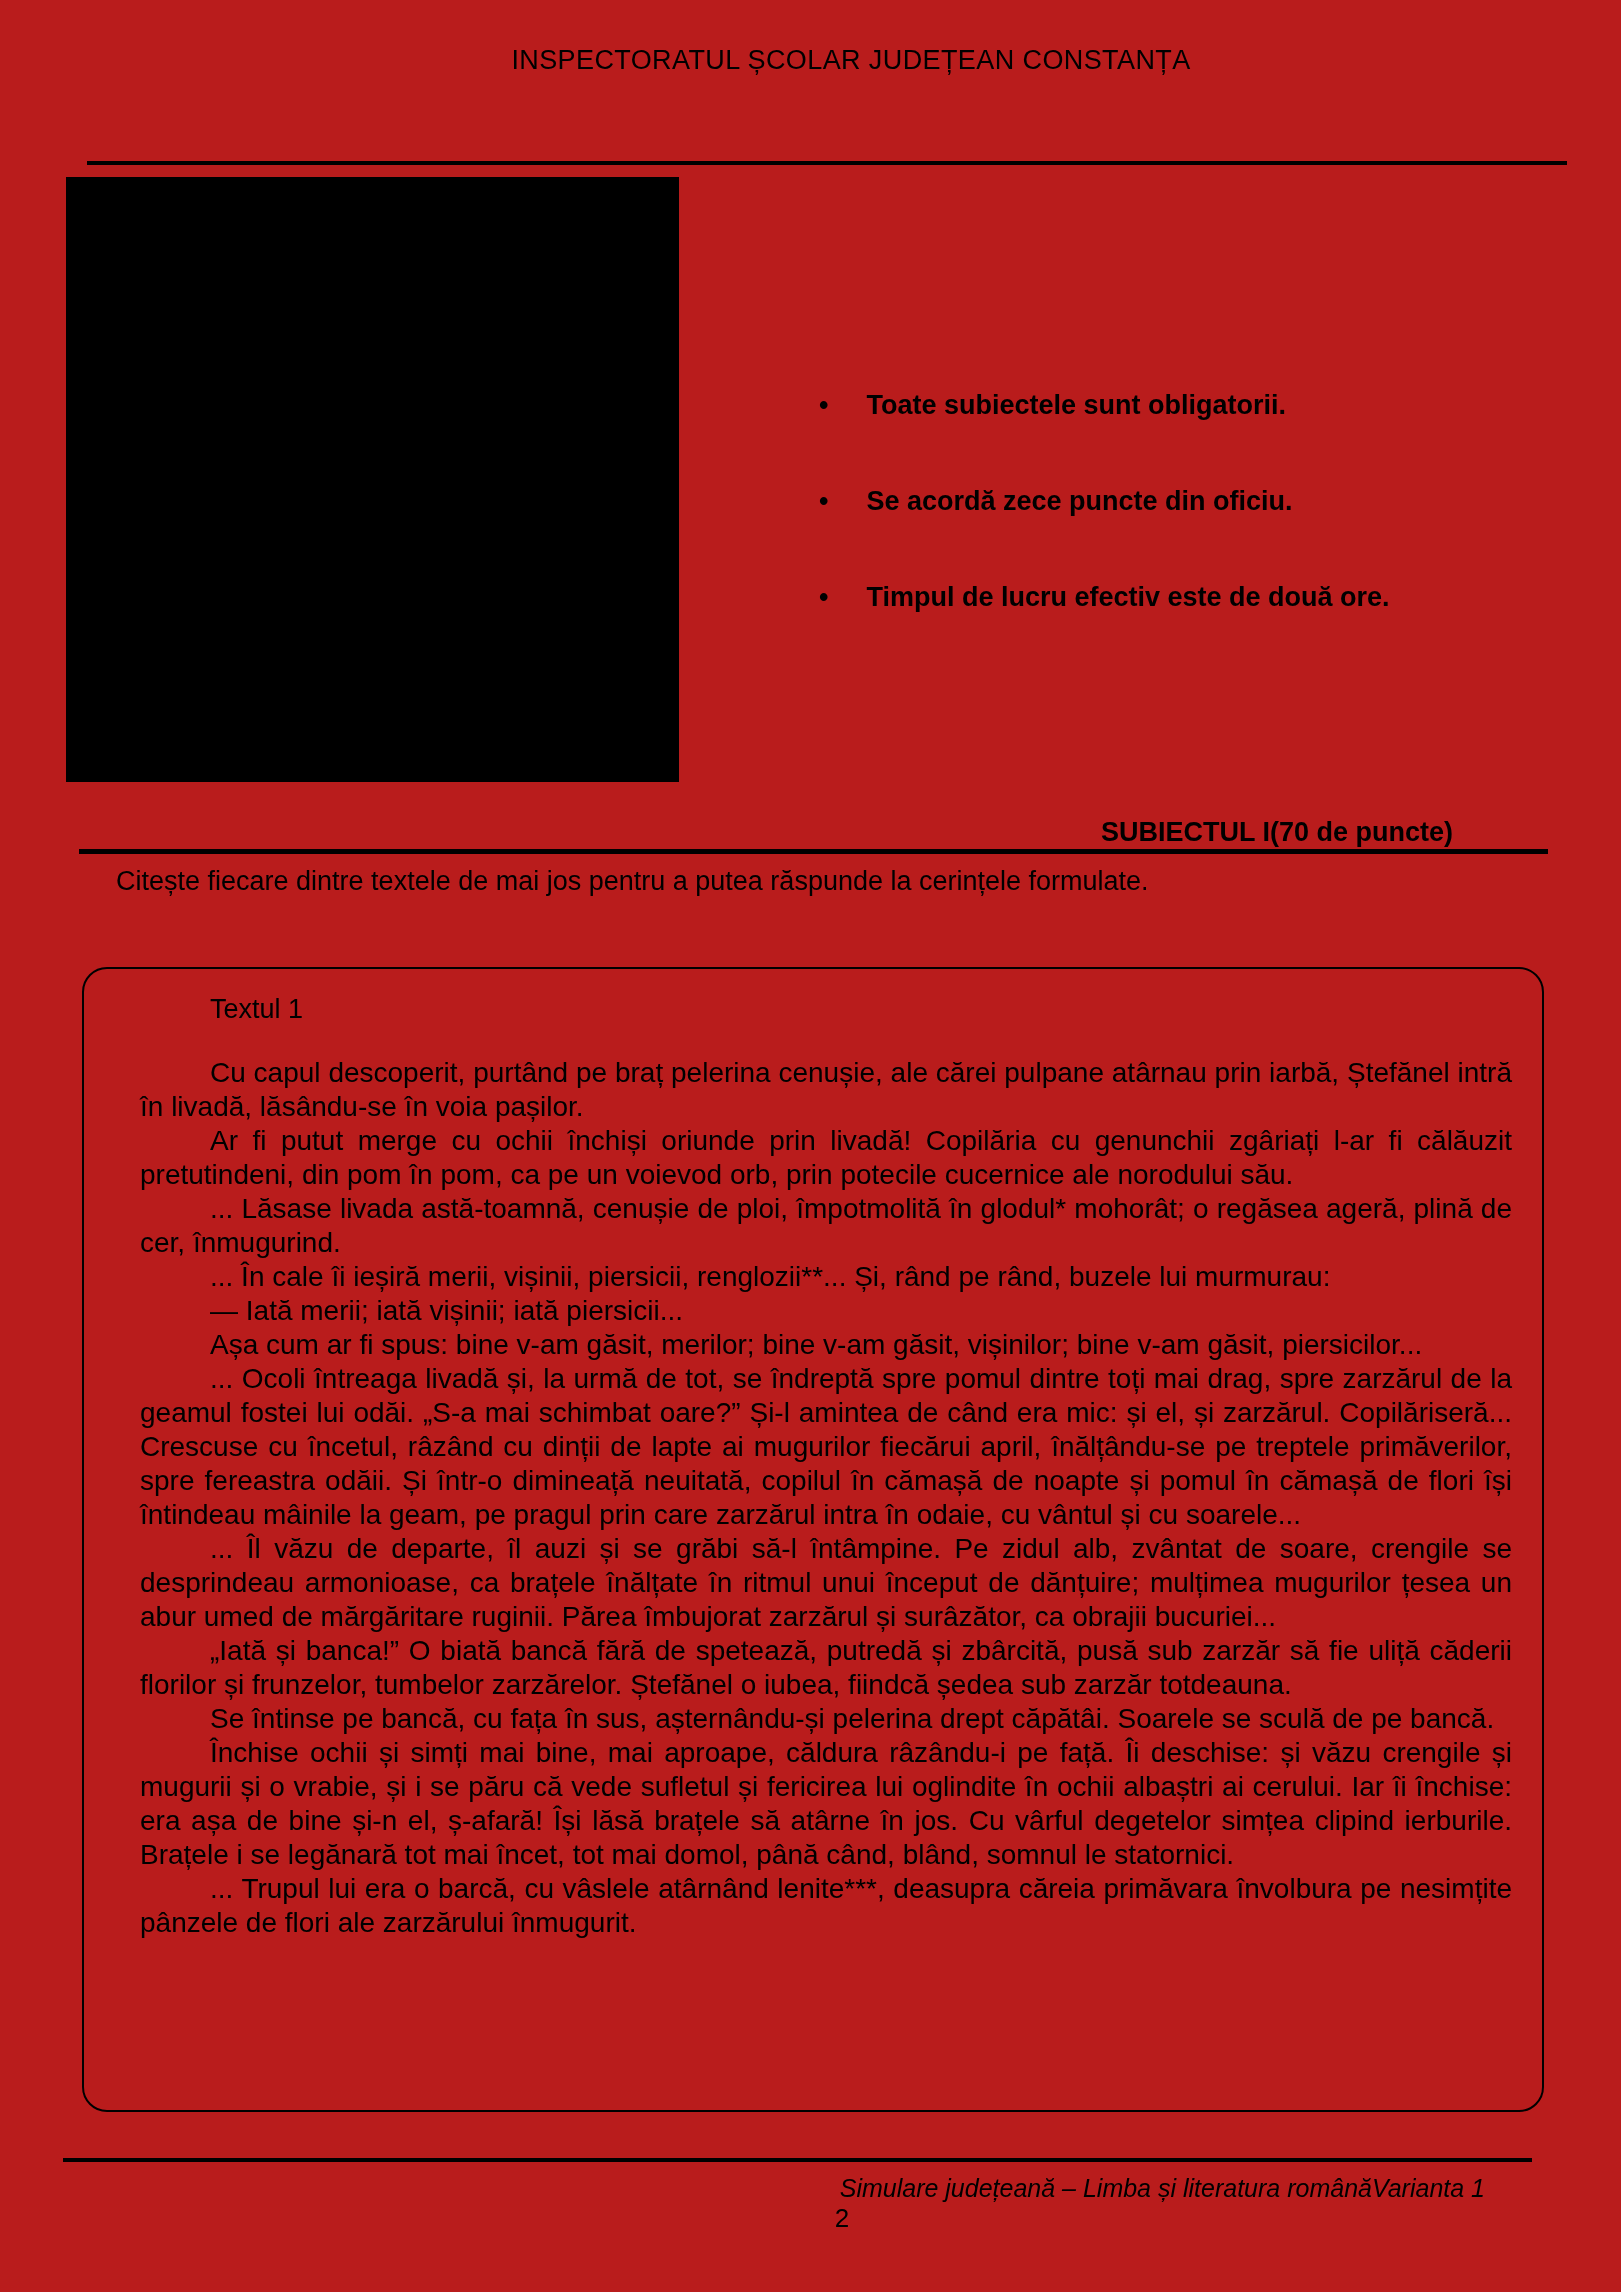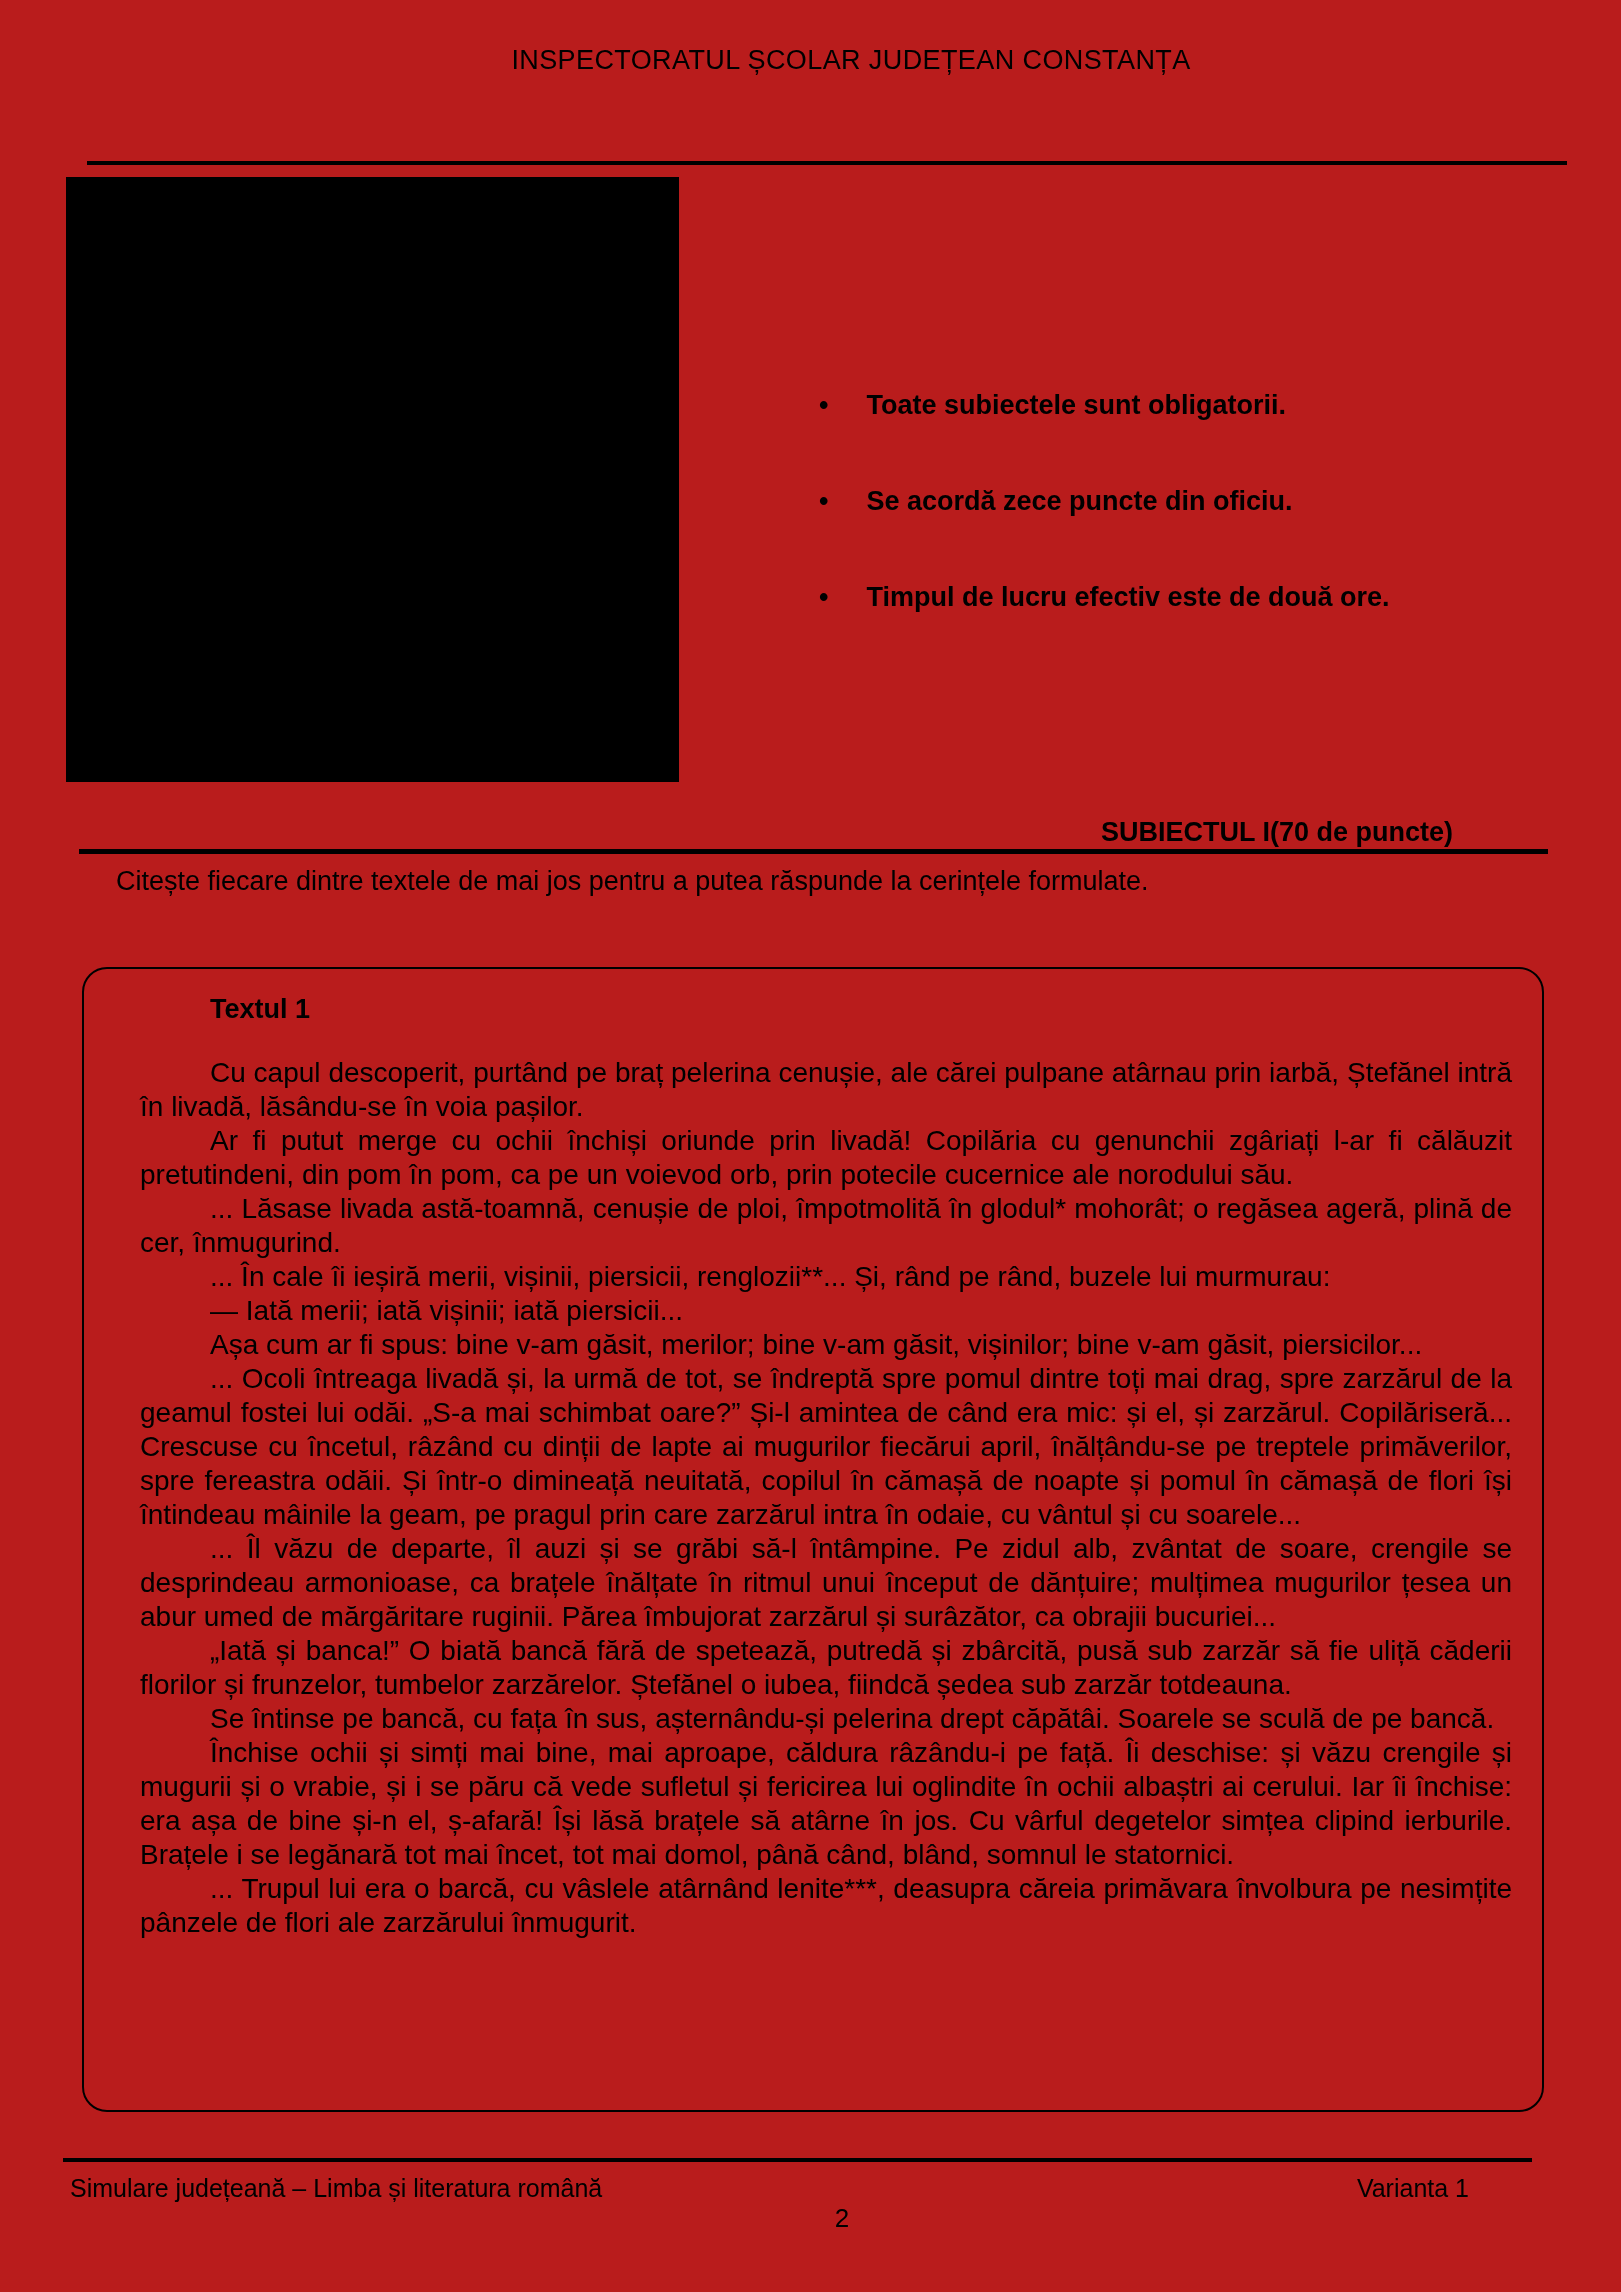--- a/index.html
+++ b/index.html
@@ -57,36 +57,37 @@
   .textbox {
     position: absolute;
     left: 82px; top: 967px; width: 1462px; height: 1145px;
     border: 2.7px solid #000;
     border-radius: 25px;
     box-sizing: border-box;
     padding: 23px 30px 0 56px;
     overflow: hidden;
   }
   .textbox-heading {
-    font-weight: bold; font-size: 27px; line-height: 34px;
+    font-weight: normal; font-size: 27px; line-height: 34px;
     margin: 0 0 30px 70px;
   }
   .para {
     margin: 0;
     font-size: 28px;
     line-height: 34px;
     text-align: justify;
     text-indent: 70px;
   }
   .footer-row {
     position: absolute;
-    left: 70px; top: 2173px; width: 1399px;
-    display: flex; justify-content: space-between;
+    left: 86px; top: 2173px; width: 1399px;
+    display: flex; justify-content: flex-end;
     font-size: 25px; line-height: 30px;
     white-space: nowrap;
+    font-style: italic;
   }
   .page-number {
     position: absolute;
     left: 54px; top: 2203px; width: 1576px;
     text-align: center;
     font-size: 26px;
   }
 </style>
 </head>
 <body>

